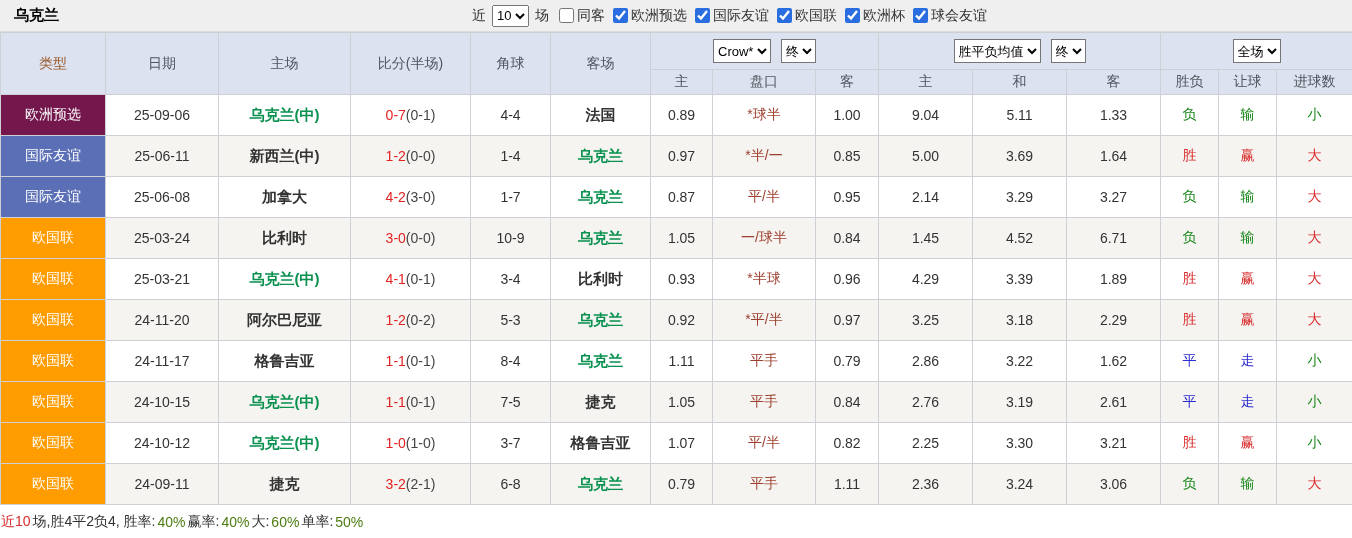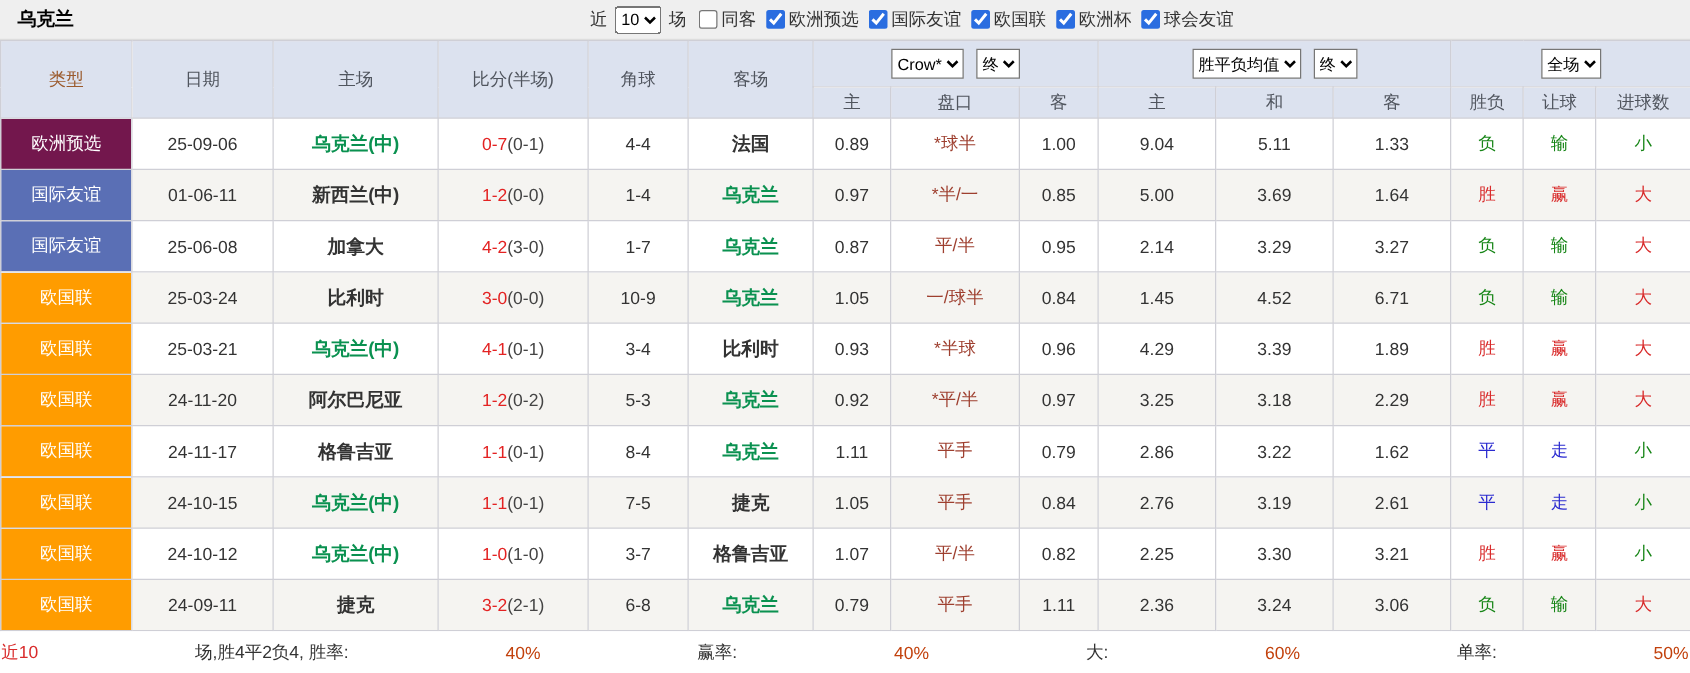--- a/index.html
+++ b/index.html
@@ -30,25 +30,25 @@
   tbody td { height: 41px; background: #fff; }
   tbody tr:nth-child(even) td { background: #f5f4f1; }
   tbody td.type-cell { color: #fff; }
   td.team { color: #333; }
   td.team.green { color: #0a9150; }
   .score { color: #e32222; }
   .half { color: #444; }
   td.line { color: #9e3f2f; }
   td.odds { color: #333; }
   
-  .footer { height: 34px; display: flex; align-items: center; justify-content: space-between; background: #fff; }
+  .footer { height: 34px; display: flex; align-items: center; justify-content: flex-start; background: #fff; }
   .footer span { margin: 0 1px; }
   .seg-plain { color: #333; }
   .seg-red { color: #d92b2b; }
-  .seg-blue { color: #c2410c; }
+  .seg-blue { color: #4d7c0f; }
 </style>
 </head>
 <body>
 
 <div class="topbar">
   <span class="team">乌克兰</span>
   <div class="controls">
     <span class="lbl">近</span>
     <select>
       <option>10</option>
@@ -154,21 +154,21 @@
         <td class="odds">1.00</td>
         <td class="odds">9.04</td>
         <td class="odds">5.11</td>
         <td class="odds">1.33</td>
         <td style="color: rgb(22, 133, 22);">负</td>
         <td style="color: rgb(22, 133, 22);">输</td>
         <td style="color: rgb(22, 133, 22);">小</td>
       </tr>
       <tr>
         <td class="type-cell" style="background: rgb(90, 111, 181); color: rgb(255, 255, 255);">国际友谊</td>
-        <td>01-06-11</td>
+        <td>25-06-11</td>
         <td class="team">新西兰(中)</td>
         <td><span class="score">1-2</span><span class="half">(0-0)</span></td>
         <td>1-4</td>
         <td class="team green">乌克兰</td>
         <td class="odds">0.97</td>
         <td class="line">*半/一</td>
         <td class="odds">0.85</td>
         <td class="odds">5.00</td>
         <td class="odds">3.69</td>
         <td class="odds">1.64</td>

